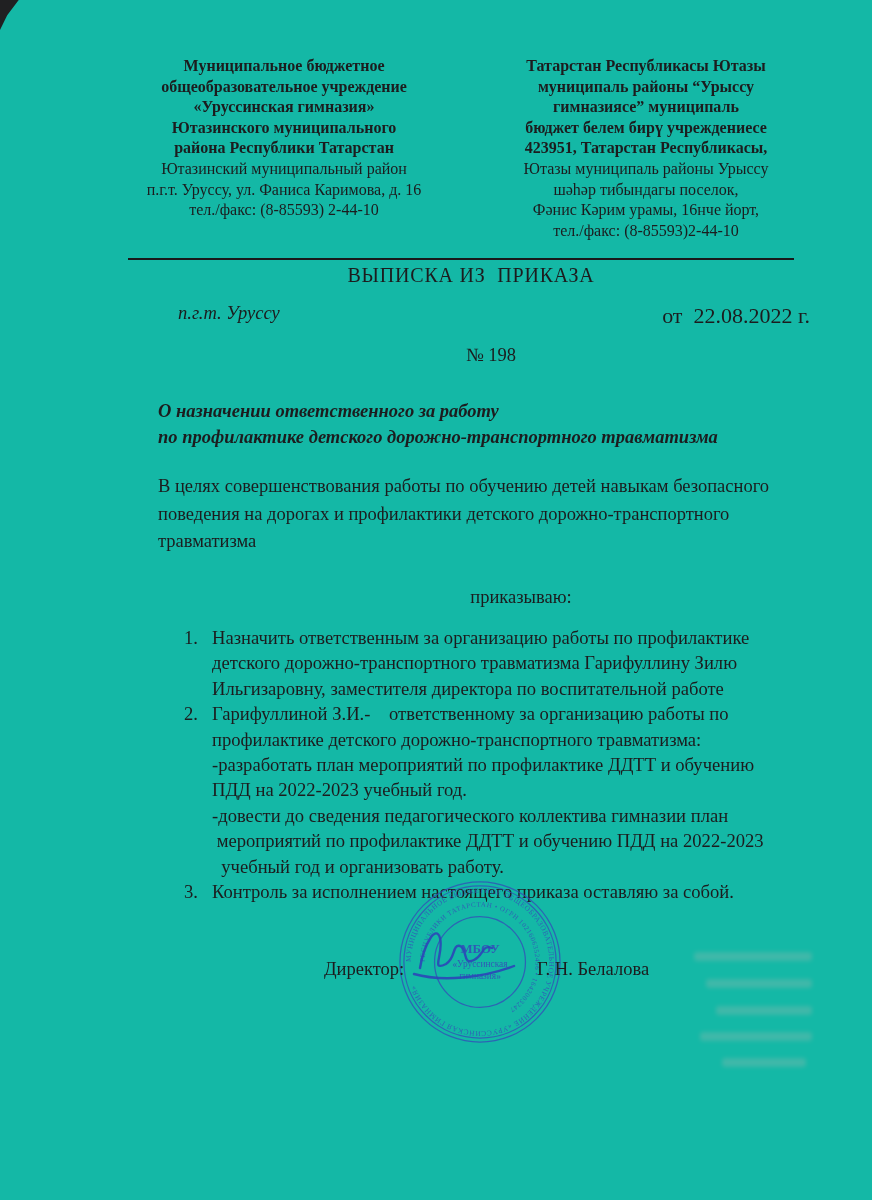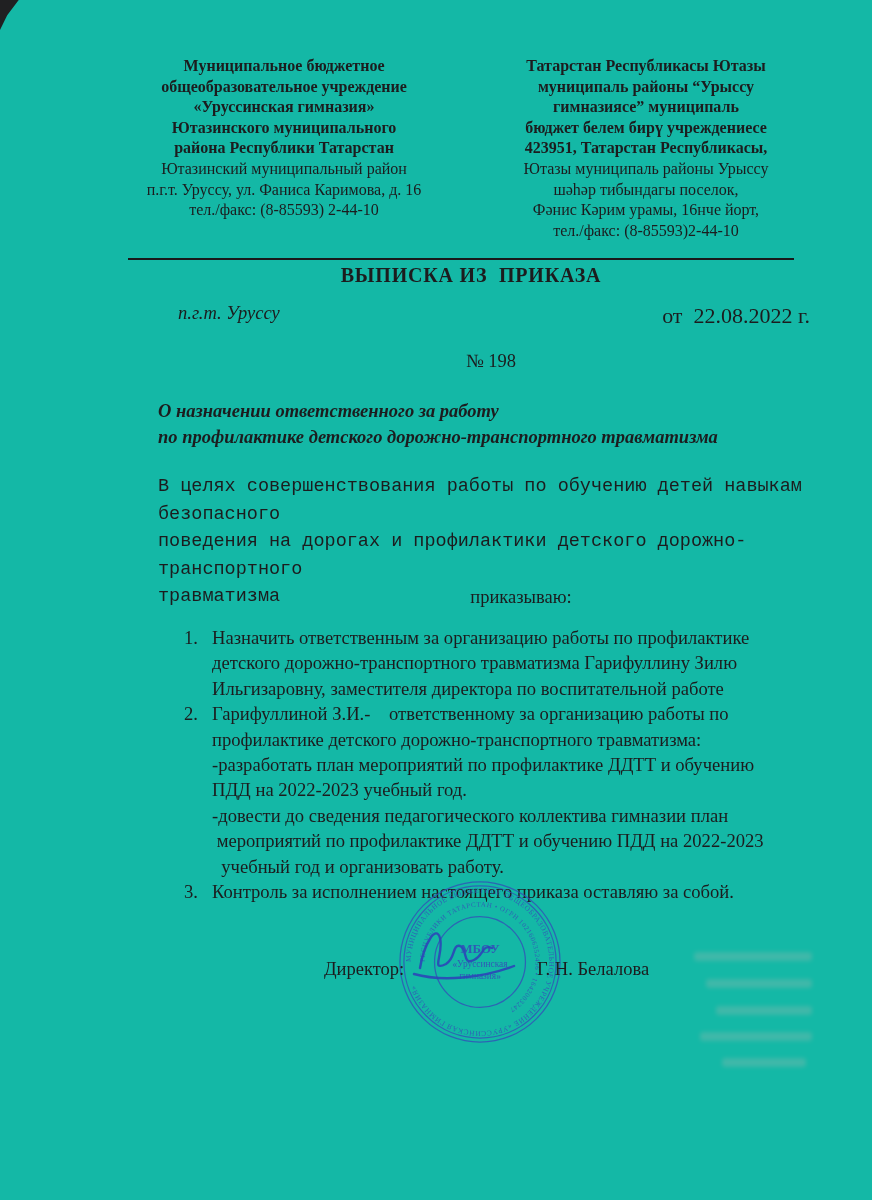--- a/index.html
+++ b/index.html
@@ -19,33 +19,33 @@
   }
   .header{ position:absolute; top:56px; left:0; width:100%; }
   .hdr-block{ position:absolute; text-align:center; font-size:16px; line-height:20.6px; }
   .hdr-left{ left:104px; width:360px; }
   .hdr-right{ left:478px; width:336px; }
   .hline{ white-space:pre; }
   .hline.b{ font-weight:bold; }
   .divider{ position:absolute; top:258px; left:128px; width:666px; height:2.4px; background:#19191b; }
   .title{
     position:absolute; top:264px; left:70px; width:802px;
-    text-align:center; font-weight:bold; font-size:20px; letter-spacing:0.8px;
+    text-align:center; font-weight:normal; font-size:20px; letter-spacing:0.8px;
     white-space:pre;
   }
   .place{ position:absolute; top:303px; left:178px; font-size:18.5px;font-style:italic; }
   .date{ position:absolute; top:303px; right:62px; font-size:22px; white-space:pre; }
-  .order-no{ position:absolute; top:345px; left:110px; width:762px; text-align:center; font-size:18.5px;margin-top:6px; }
+  .order-no{ position:absolute; top:345px; left:110px; width:762px; text-align:center; font-size:18.5px; }
   .subject{
     position:absolute; top:398px; left:158px; right:40px;
     font-style:italic; font-weight:600; font-size:18.5px; line-height:26px;
   }
   .intro{
     position:absolute; top:473px; left:158px; right:30px;
-    font-size:18.5px; line-height:27.5px; white-space:pre-wrap;font-family:Liberation Mono, monospace;
+    font-size:18.5px; line-height:27.5px; white-space:pre-wrap;
   }
   .order-word{ position:absolute; top:587px; left:160px; width:722px; text-align:center; font-size:18.5px; }
   .list{ position:absolute; top:625px; left:184px; right:36px; font-size:18.6px; line-height:25.4px; }
   .item{ display:flex; }
   .item .num{ flex:none; width:28px; }
   .item .txt{ flex:1; white-space:pre-wrap; }
   .sig-label{ position:absolute; top:959px; left:324px; font-size:18.5px; }
   .sig-name{ position:absolute; top:959px; left:537px; font-size:18.5px; }
   .stamp{ position:absolute; top:878px; left:396px; width:168px; height:168px; }
   .signature{ position:absolute; top:916px; left:402px; width:132px; height:72px; }

